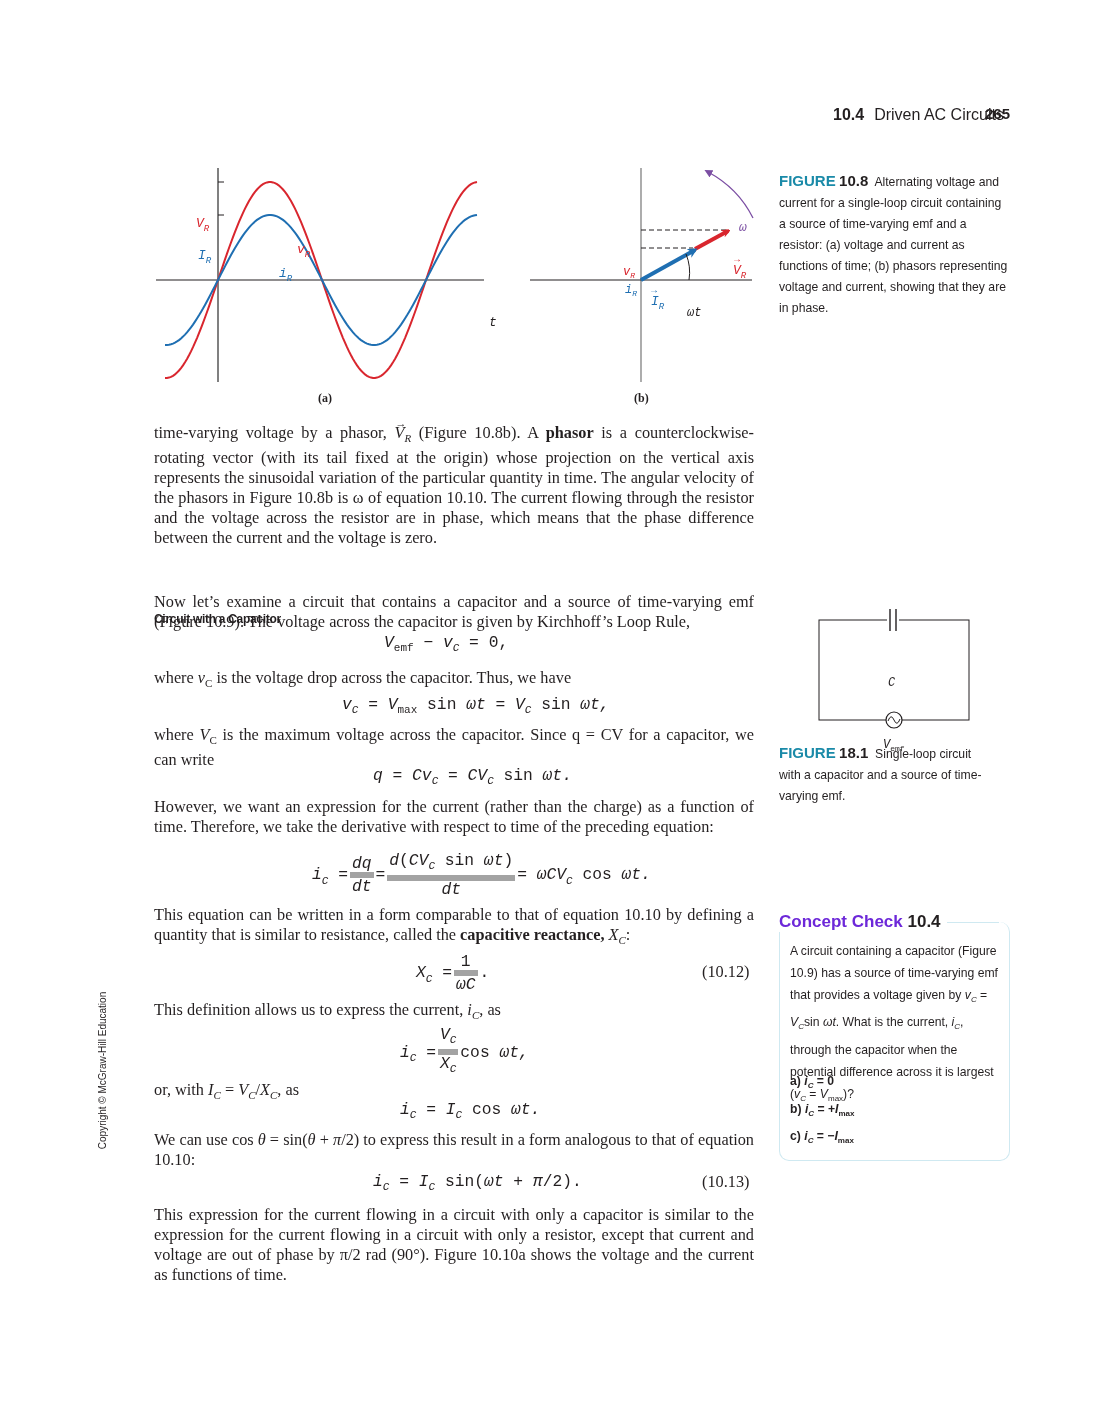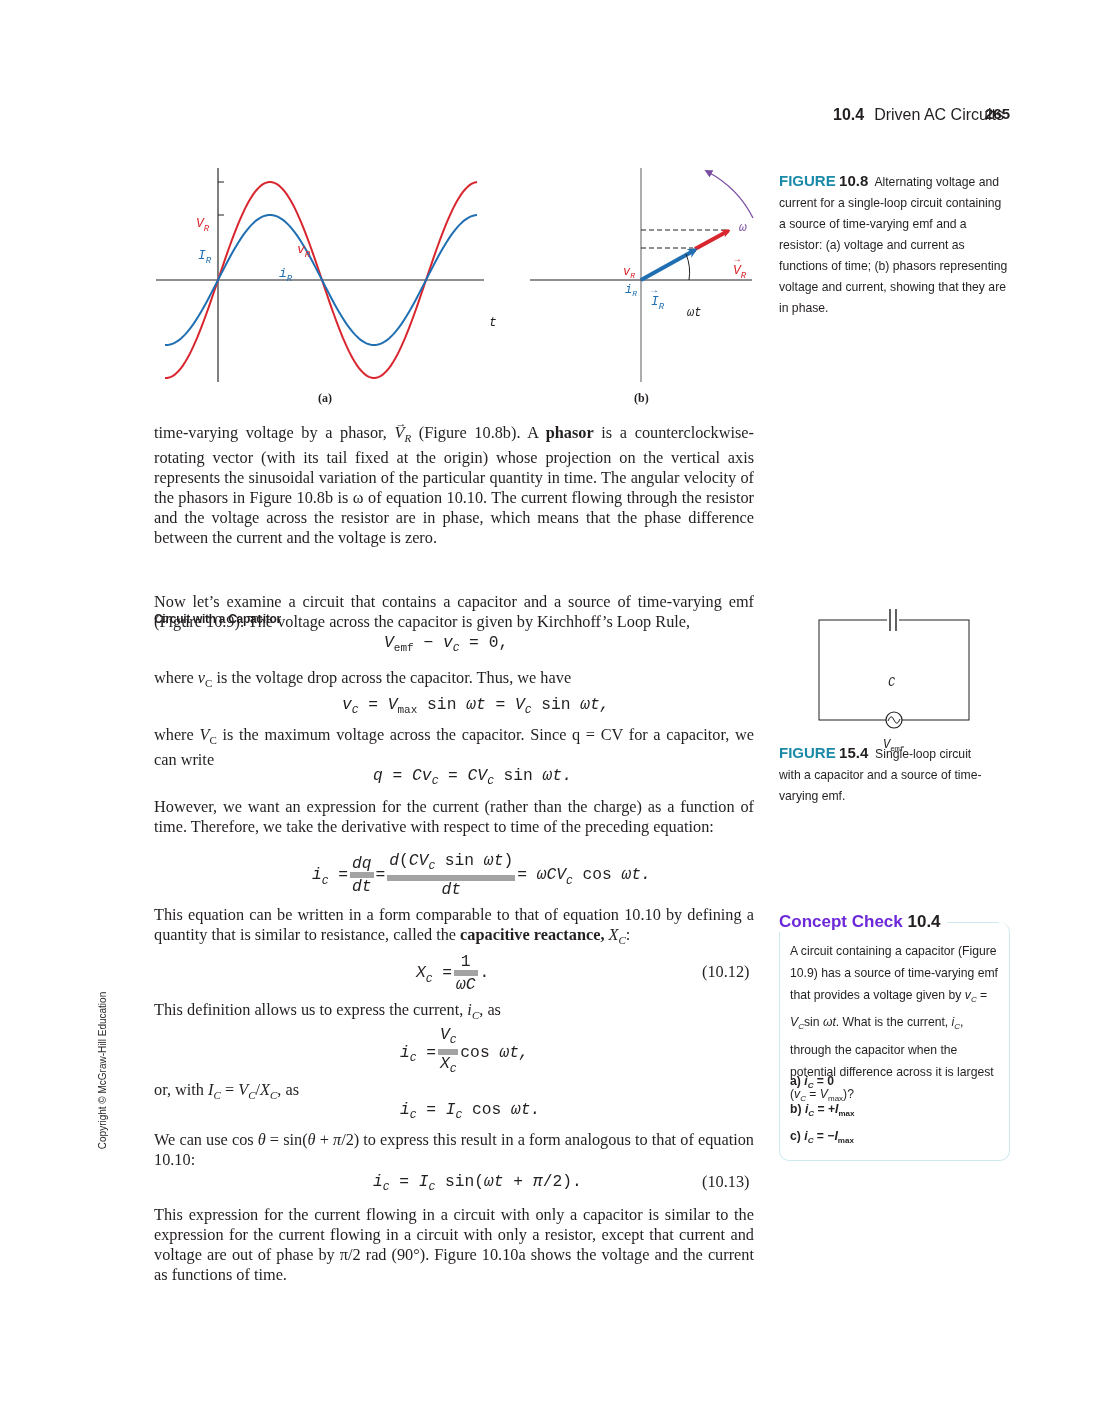--- a/index.html
+++ b/index.html
@@ -148,21 +148,21 @@
   <rect x="77" y="10" width="12" height="20" fill="#ffffff" stroke="none"></rect>
   <line x1="80" y1="9" x2="80" y2="31" stroke="#231f20" stroke-width="1.4"></line>
   <line x1="86" y1="9" x2="86" y2="31" stroke="#231f20" stroke-width="1.4"></line>
   <circle cx="84" cy="120" r="8" fill="#ffffff" stroke="#231f20" stroke-width="1.2"></circle>
   <path d="M78,121 Q81,113 84,120 Q87,127 90,119" fill="none" stroke="#231f20" stroke-width="1"></path>
 </svg>
 <div class="abs serif" style="left:888px;top:632px;font-size:12px;font-style:italic">C</div>
 <div class="abs serif" style="left:883px;top:694px;font-size:12px;font-style:italic"><span>V</span><sub style="font-size:8px;font-style:normal">emf</sub></div>
 
 <div class="caption" style="left:779px;top:742px;width:210px">
-  <span class="fig-label">FIGURE</span> <span class="fig-num">15.4</span>&nbsp; <span>Single-loop circuit with a capacitor and a source of time-varying emf.</span>
+  <span class="fig-label">FIGURE</span> <span class="fig-num">18.1</span>&nbsp; <span>Single-loop circuit with a capacitor and a source of time-varying emf.</span>
 </div>
 
 <div id="concept-box"></div>
 <div id="concept-top-line"></div>
 <div id="concept-title"><span class="ct-label">Concept Check</span> <span>10.4</span></div>
 <div id="concept-body">A circuit containing a capacitor (Figure 10.9) has a source of time-varying emf that provides a voltage given by <span class="it">v<sub style="font-size:8px">C</sub></span> = <span class="it">V<sub style="font-size:8px">C</sub></span>sin <span class="it">ωt</span>. What is the current, <span class="it">i<sub style="font-size:8px">C</sub></span>, through the capacitor when the potential difference across it is largest (<span class="it">v<sub style="font-size:8px">C</sub></span> = <span class="it">V</span><sub style="font-size:8px">max</sub>)?</div>
 <div class="cc-opt" style="top:1074px"><span>a)</span> <span class="it">i<sub style="font-size:8px">C</sub></span> = 0</div>
 <div class="cc-opt" style="top:1102px"><span>b)</span> <span class="it">i<sub style="font-size:8px">C</sub></span> = +<span class="it">I</span><sub style="font-size:8px">max</sub></div>
 <div class="cc-opt" style="top:1129px"><span>c)</span> <span class="it">i<sub style="font-size:8px">C</sub></span> = −<span class="it">I</span><sub style="font-size:8px">max</sub></div>
 

